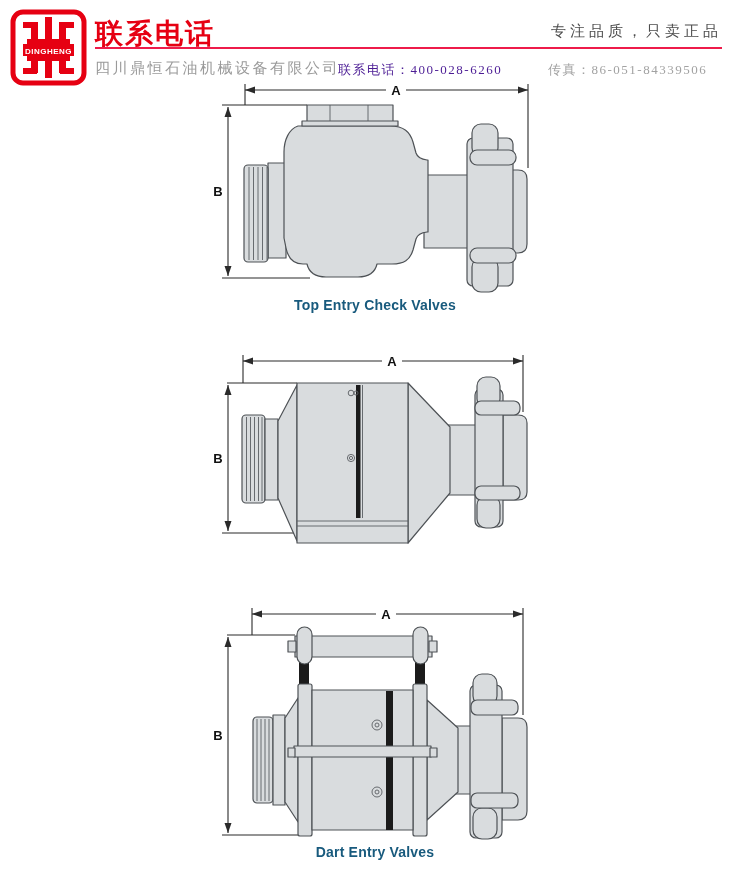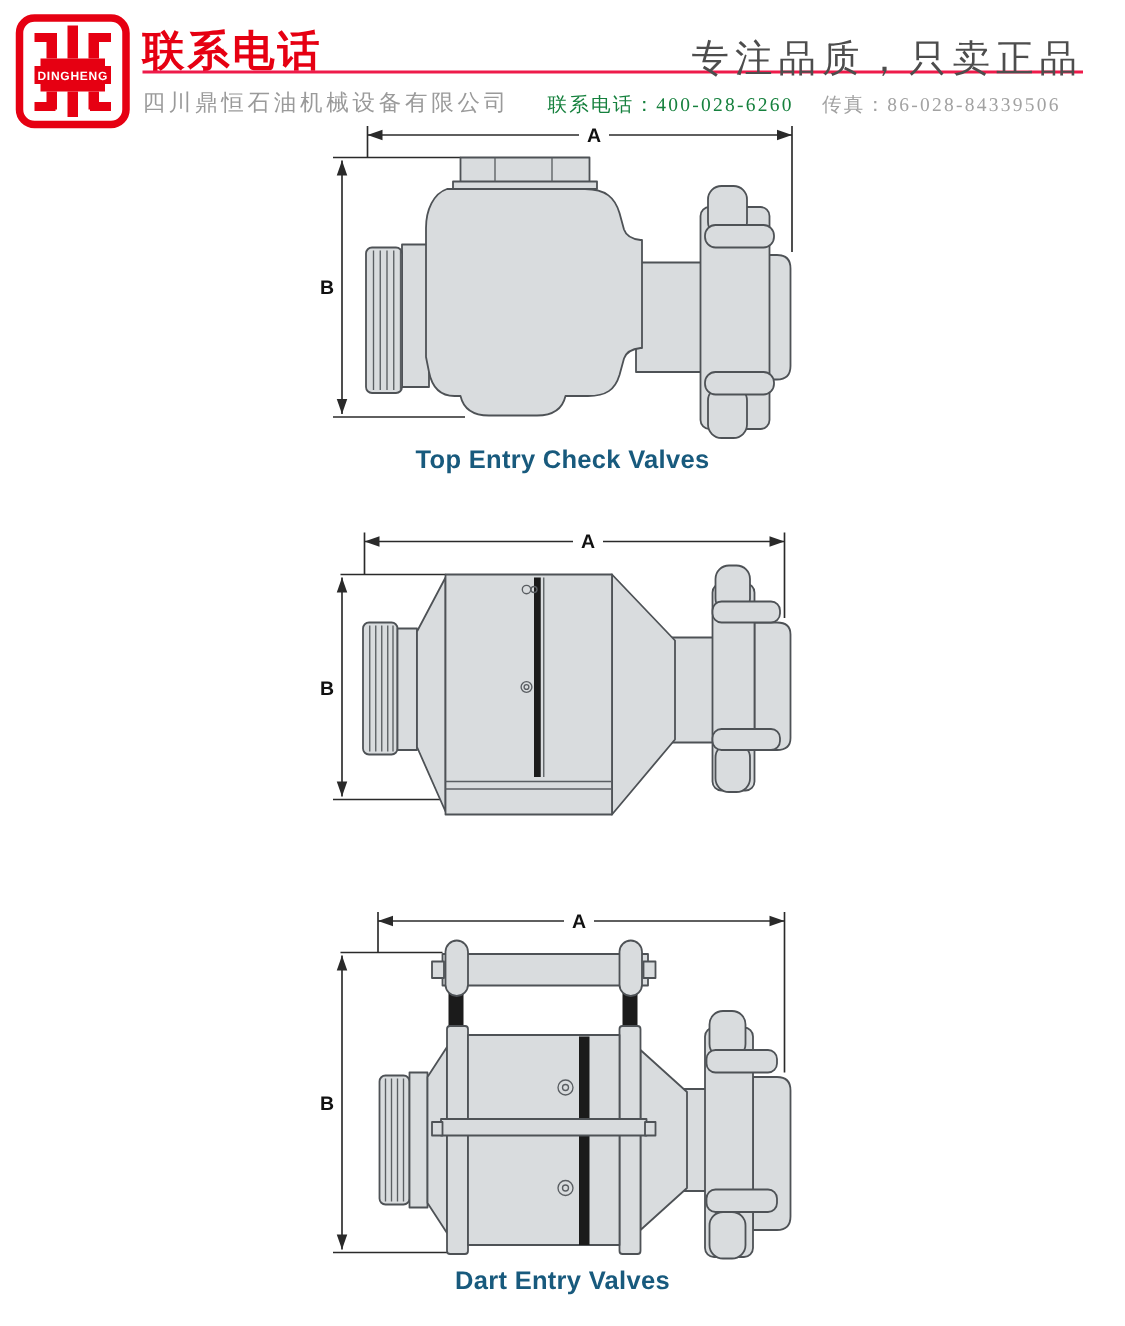--- a/index.html
+++ b/index.html
@@ -6,32 +6,32 @@
   .page{position:relative;width:750px;height:884px;background:#fff;overflow:hidden;
         font-family:"Liberation Sans",sans-serif;}
   
   .logo{position:absolute;left:10px;top:9px;width:92px;height:77px;}
   .page-title{position:absolute;left:95px;top:15px;font-size:28px;font-weight:bold;
               color:#e60012;letter-spacing:2px;}
   .red-line{position:absolute;left:95px;top:47px;width:627px;height:2px;background:#ee1b4a;}
   .company{position:absolute;left:95px;top:59px;font-family:"Liberation Serif",serif;
            font-size:15px;color:#9a9a9a;letter-spacing:2.5px;}
   .phone{position:absolute;left:338px;top:61px;font-family:"Liberation Serif",serif;
-         font-size:13px;color:#15803d;letter-spacing:1.5px;margin-left:27px;}
+         font-size:13px;color:#4c1d95;letter-spacing:1.5px;}
   .fax{position:absolute;left:548px;top:61px;font-family:"Liberation Serif",serif;
        font-size:13px;color:#a2a2a2;letter-spacing:1.5px;}
   .tagline{position:absolute;right:28px;top:22px;font-family:"Liberation Serif",serif;
-           font-size:25px;color:#4d4d4d;letter-spacing:4px;}
+           font-size:15px;color:#4d4d4d;letter-spacing:4px;}
   
   .fig-svg{position:absolute;left:210px;}
   #svg-fig1{top:80px;}
   #svg-fig2{top:345px;}
   #svg-fig3{top:600px;}
   .fig-caption{position:absolute;left:0;width:750px;text-align:center;
-               font-size:17px;font-weight:bold;color:#185a7d;letter-spacing:0.2px;}
+               font-size:14px;font-weight:bold;color:#185a7d;letter-spacing:0.2px;}
   #cap1{top:297px;} #cap2{top:551px;} #cap3{top:844px;}
   
   .vfill{fill:#d9dcde;stroke:#4e5256;stroke-width:1.2;stroke-linejoin:round;}
   .detail{stroke:#5a5e62;stroke-width:0.9;fill:none;}
   .dark{fill:#1b1b1b;stroke:none;}
   .dim{stroke:#2a2a2a;stroke-width:1.1;fill:none;}
   .dimf{fill:#2a2a2a;stroke:none;}
   .dimtext{font-family:"Liberation Sans",sans-serif;font-size:13px;font-weight:bold;fill:#111;}
   .logo-border{fill:#ffffff;stroke:#e60012;stroke-width:5;}
   .logo-red{fill:#e60012;stroke:none;}
@@ -60,21 +60,21 @@
       <rect class="logo-red" x="49" y="52" width="7" height="12"></rect>
       <rect class="logo-red" x="13" y="59" width="14" height="6"></rect>
       <rect class="logo-red" x="50" y="59" width="14" height="6"></rect>
     </svg>
   </div>
 
   <div class="page-title">联系电话</div>
   <div class="red-line"></div>
   <div class="company">四川鼎恒石油机械设备有限公司</div>
   <div class="phone">联系电话：400-028-6260</div>
-  <div class="fax">传真：86-028-84339506</div>
+  <div class="fax">传真：86-051-84339506</div>
   <div class="tagline">专注品质，只卖正品</div>
 
   <svg id="svg-fig1" class="fig-svg" width="330" height="220" viewBox="0 0 330 220">
     <g>
       <line class="dim" x1="35" y1="10" x2="176" y2="10"></line>
       <line class="dim" x1="196" y1="10" x2="318" y2="10"></line>
       <polygon class="dimf" points="35,10 45,6.5 45,13.5"></polygon>
       <polygon class="dimf" points="318,10 308,6.5 308,13.5"></polygon>
       <text class="dimtext" x="186" y="14.5" text-anchor="middle">A</text>
       <line class="dim" x1="35" y1="4" x2="35" y2="25"></line>

